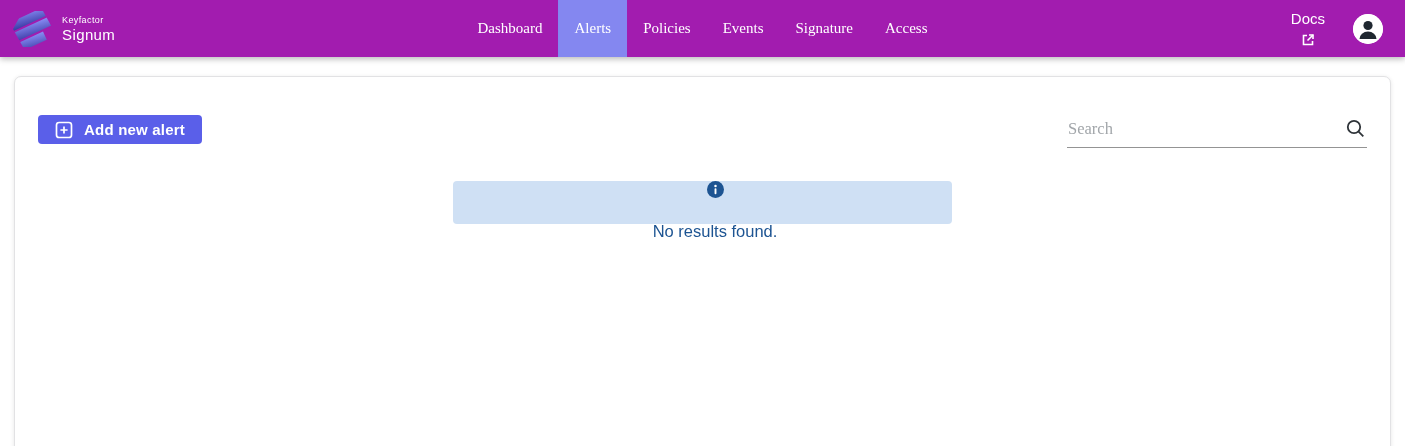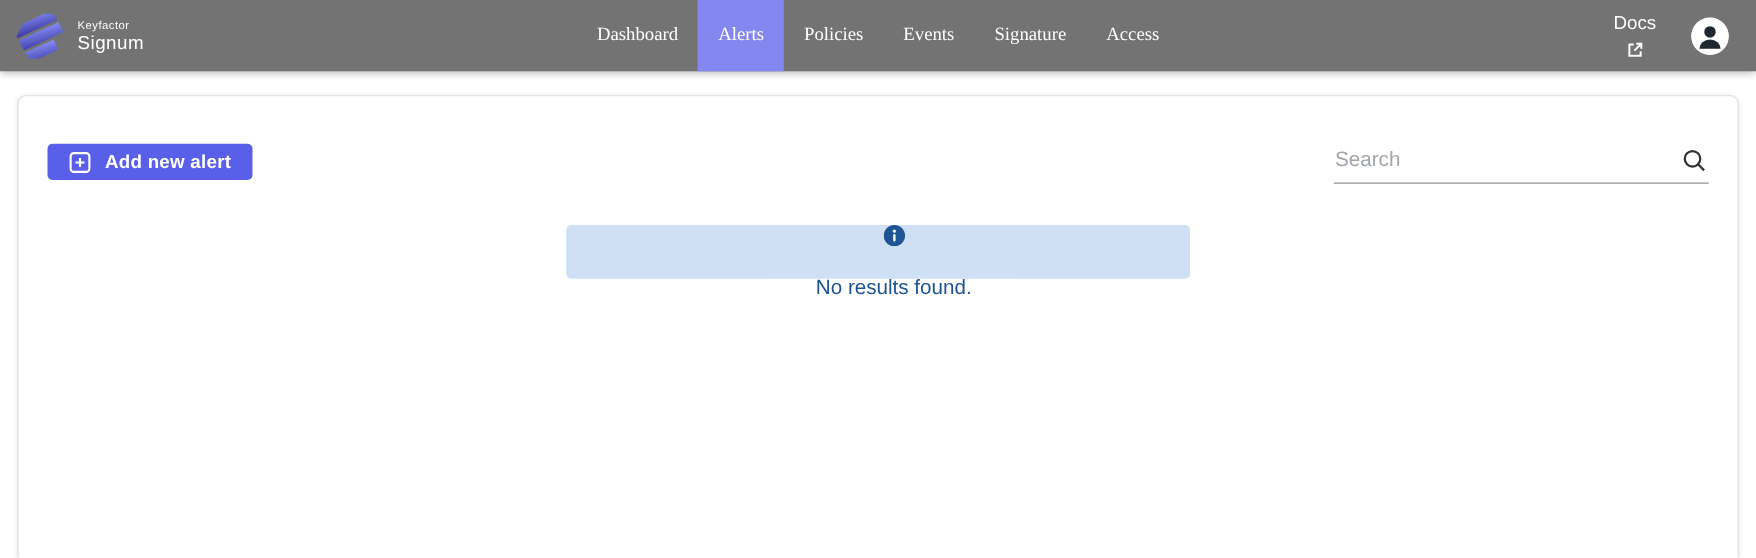--- a/index.html
+++ b/index.html
@@ -7,21 +7,21 @@
   body {
     font-family: "Liberation Sans", sans-serif;
     background: #ffffff;
     position: relative;
   }
 
   
   .navbar {
     position: relative;
     height: 57px;
-    background: #737373;
+    background: #a21caf;
     display: flex;
     align-items: center;
     justify-content: space-between;
     box-shadow: 0 2px 6px rgba(0,0,0,0.28);
     gap: 18px;
   }
   .brand {
     display: flex;
     align-items: center;
     gap: 9px;
@@ -129,21 +129,21 @@
   }
   .search-wrap {
     position: relative;
     width: 300px;
     margin-top: 2px;
   }
   .search-input {
     width: 100%;
     border: none;
     border-bottom: 1px solid #949494;
-    font-family: Liberation Sans, sans-serif;
+    font-family: Liberation Serif, serif;
     font-size: 16.5px;
     color: #3a3f44;
     padding: 2px 30px 8px 1px;
     outline: none;
     background: transparent;
   }
   .search-input::placeholder { color: #a2a6aa; }
   .search-icon {
     position: absolute;
     right: 1px;

